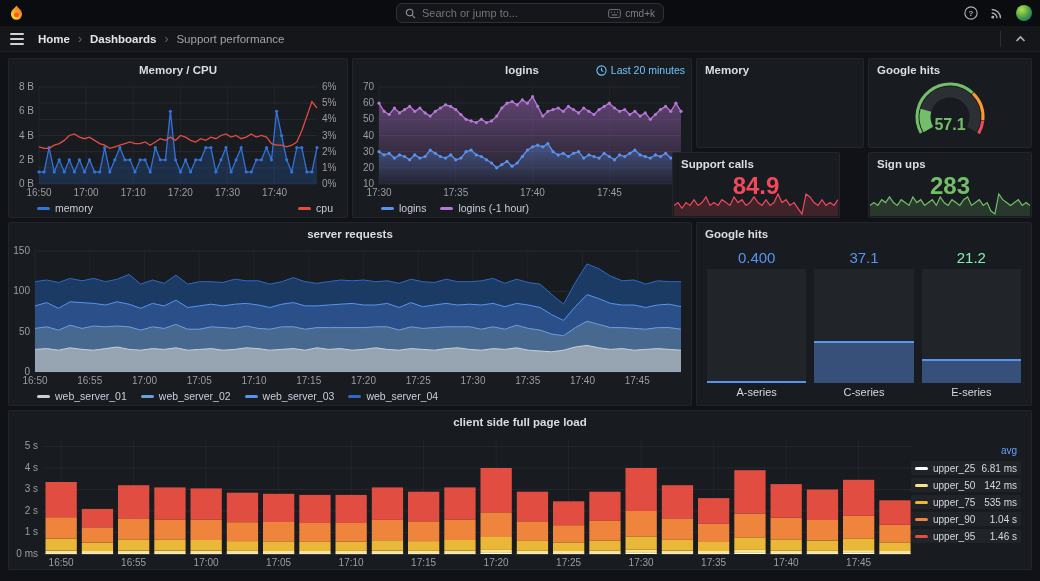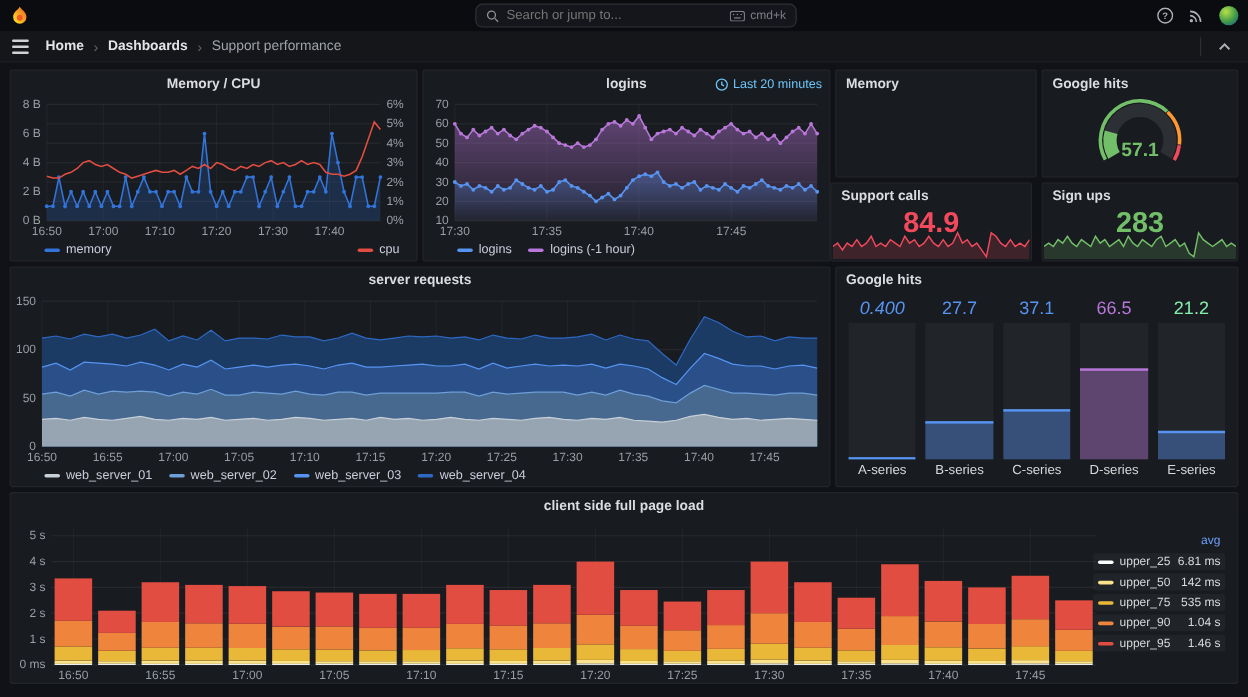--- a/index.html
+++ b/index.html
@@ -28,21 +28,21 @@
   .panel{position:absolute;background:#181b1f;border:1px solid #23252b;border-radius:2px}
   .phead{height:22px;display:flex;align-items:center;position:relative;font-size:11.5px;font-weight:700;color:#dcdde2;cursor:pointer}
   .phead.center{justify-content:center}
   .phead.left{justify-content:flex-start;padding-left:8px}
   .trange{position:absolute;right:6px;top:0;height:22px;display:flex;align-items:center;gap:4px;color:#6CC5F9;font-size:10.5px;font-weight:400;cursor:pointer}
   .chartbox{position:relative;width:100%}
   #p-memcpu{left:8px;top:58px;width:340px;height:160px}
   #p-logins{left:352px;top:58px;width:340px;height:160px}
   #p-gmem{left:696px;top:58px;width:168px;height:90px}
   #p-ghits{left:868px;top:58px;width:164px;height:90px}
-  #p-support{left:692px;top:152px;width:168px;height:66px}
+  #p-support{left:672px;top:152px;width:168px;height:66px}
   #p-signups{left:868px;top:152px;width:164px;height:66px}
   #p-server{left:8px;top:222px;width:684px;height:184px}
   #p-bars{left:696px;top:222px;width:336px;height:184px}
   #p-client{left:8px;top:410px;width:1024px;height:160px}
   #p-memcpu .chartbox,#p-logins .chartbox{height:118px}
   #p-server .chartbox{height:142px}
   #p-client .chartbox{height:136px}
   svg{display:block}
   .ax{font-size:10px;fill:#9a9ea5}
   .gval{font-size:16px;font-weight:700}
@@ -555,46 +555,32 @@
       </div>
     </div>
 </section>
 
 <section class="panel" id="p-bars">
   <header class="phead left">
       <span>Google hits</span>
     </header>
   <div class="barsbox">
       <div class="bgcol">
-        <div class="bgval" style="color: rgb(87, 148, 242); font-style: italic;">0.400</div>
+        <div class="bgval" style="color: rgb(87, 148, 242);">0.400</div>
         <div class="bgbar">
           <div class="bgfill" style="height: calc(0.4%); background: rgba(87, 148, 242, 0.4); border-top: 2px solid rgb(87, 148, 242);"></div>
         </div>
         <div class="bglabel">A-series</div>
-      </div>
-      <div class="bgcol">
-        <div class="bgval" style="color: rgb(87, 148, 242);">27.7</div>
-        <div class="bgbar">
-          <div class="bgfill" style="height: calc(27.7%); background: rgba(87, 148, 242, 0.4); border-top: 2px solid rgb(87, 148, 242);"></div>
-        </div>
-        <div class="bglabel">B-series</div>
       </div>
       <div class="bgcol">
         <div class="bgval" style="color: rgb(87, 148, 242);">37.1</div>
         <div class="bgbar">
           <div class="bgfill" style="height: calc(37.1%); background: rgba(87, 148, 242, 0.4); border-top: 2px solid rgb(87, 148, 242);"></div>
         </div>
         <div class="bglabel">C-series</div>
-      </div>
-      <div class="bgcol">
-        <div class="bgval" style="color: rgb(184, 119, 217);">66.5</div>
-        <div class="bgbar">
-          <div class="bgfill" style="height: calc(66.5%); background: rgba(184, 119, 217, 0.4); border-top: 2px solid rgb(184, 119, 217);"></div>
-        </div>
-        <div class="bglabel">D-series</div>
       </div>
       <div class="bgcol">
         <div class="bgval" style="color: #86efac;">21.2</div>
         <div class="bgbar">
           <div class="bgfill" style="height: calc(21.2%); background: rgba(87, 148, 242, 0.4); border-top: 2px solid rgb(87, 148, 242);"></div>
         </div>
         <div class="bglabel">E-series</div>
       </div>
     </div>
 </section>

